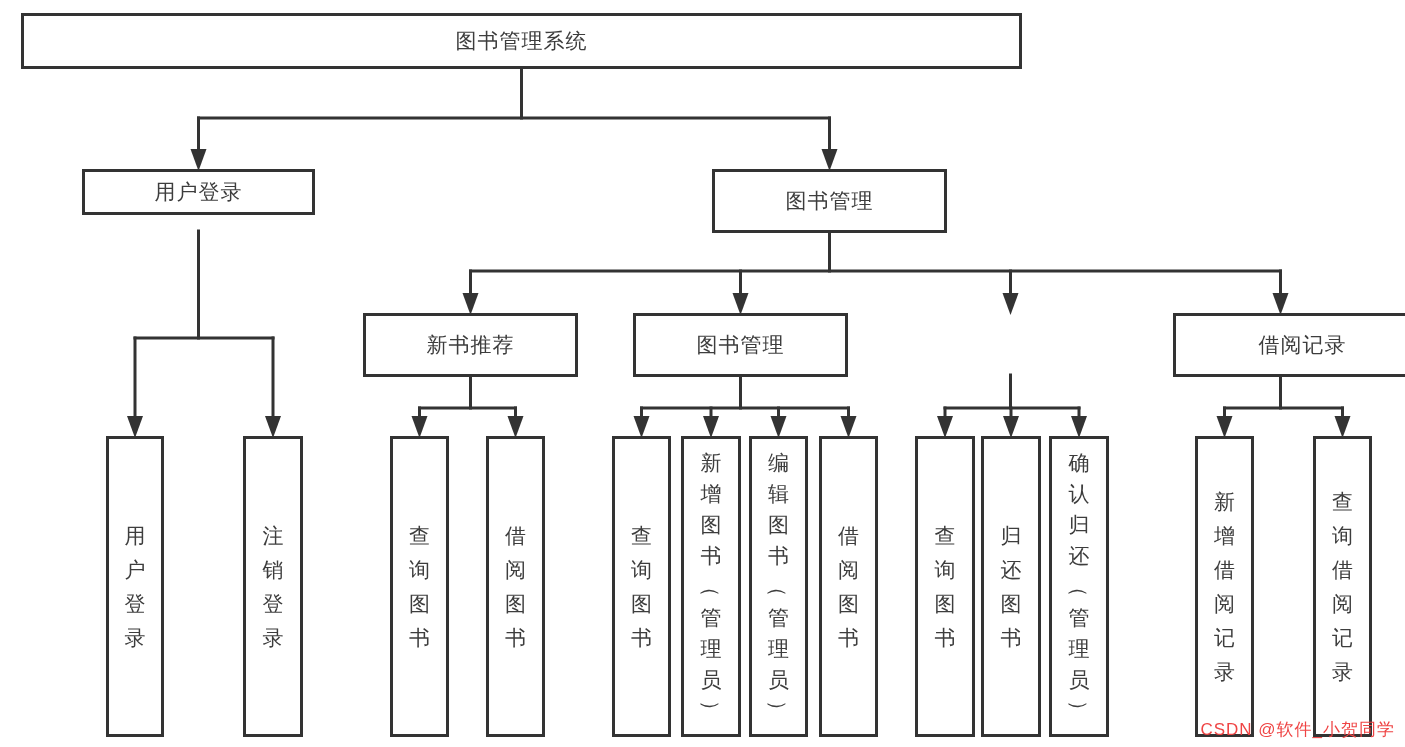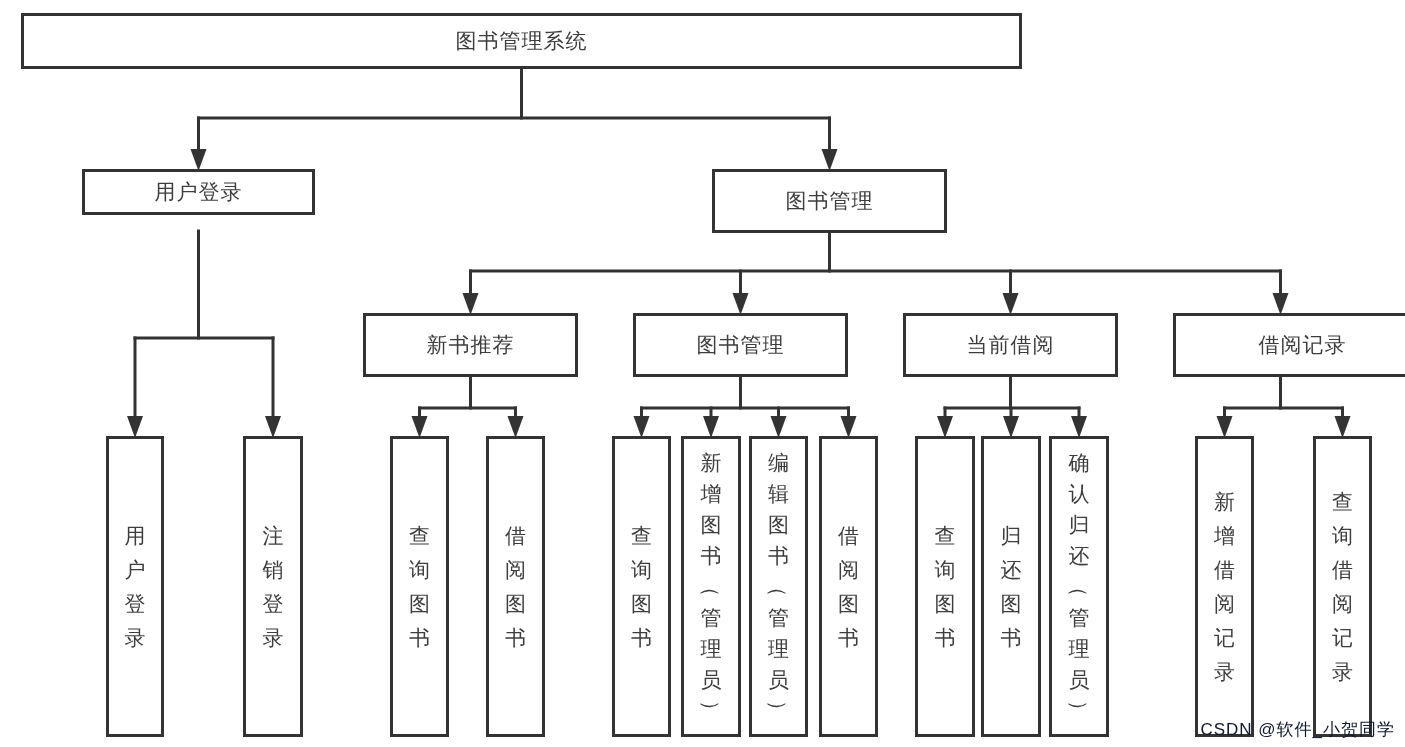--- a/index.html
+++ b/index.html
@@ -32,21 +32,21 @@
   #node-bb_add         {left:681px; top:436px; width:60px;  height:301px;}
   #node-bb_edit        {left:749px; top:436px; width:59px;  height:301px;}
   #node-bb_borrow      {left:819px; top:436px; width:59px;  height:301px;}
   #node-cb_query       {left:915px; top:436px; width:60px;  height:301px;}
   #node-cb_return      {left:981px; top:436px; width:60px;  height:301px;}
   #node-cb_confirm     {left:1049px;top:436px; width:60px;  height:301px;}
   #node-br_add         {left:1195px;top:436px; width:59px;  height:301px;}
   #node-br_query       {left:1313px;top:436px; width:59px;  height:301px;}
 
   .watermark{position:absolute;right:10px;bottom:6px;font-size:17px;
-             color:#0f172a;letter-spacing:1px;white-space:nowrap;}
+             color:#ef4444;letter-spacing:1px;white-space:nowrap;}
 </style>
 </head>
 <body>
 
 <div class="canvas">
 
   <svg id="connectors" viewBox="0 0 1405 747" xmlns="http://www.w3.org/2000/svg">
       <line x1="521.5" y1="67" x2="521.5" y2="118" stroke="#333333" stroke-width="3" stroke-linecap="square"></line>
       <line x1="198.5" y1="118" x2="829.5" y2="118" stroke="#333333" stroke-width="3" stroke-linecap="square"></line>
       <line x1="198.5" y1="118" x2="198.5" y2="149" stroke="#333333" stroke-width="3" stroke-linecap="square"></line>
@@ -99,21 +99,20 @@
       <polygon points="1216.5,416 1232.5,416 1224.5,438" fill="#333333"></polygon>
       <line x1="1342.5" y1="408" x2="1342.5" y2="416" stroke="#333333" stroke-width="3" stroke-linecap="square"></line>
       <polygon points="1334.5,416 1350.5,416 1342.5,438" fill="#333333"></polygon>
     </svg>
 
   <div class="node hbox" id="node-root">图书管理系统</div>
   <div class="node hbox" id="node-login">用户登录</div>
   <div class="node hbox" id="node-manage">图书管理</div>
   <div class="node hbox" id="node-new_book">新书推荐</div>
   <div class="node hbox" id="node-book_borrow">图书管理</div>
-  <div class="node hbox" id="node-current_borrow">当前借阅</div>
   <div class="node hbox" id="node-borrow_records">借阅记录</div>
 
   <div class="node vbox" id="node-leaf_user_login" style="--pitch: 34px;">
       <div class="ch">用</div>
       <div class="ch">户</div>
       <div class="ch">登</div>
       <div class="ch">录</div>
     </div>
   <div class="node vbox" id="node-leaf_logout" style="--pitch: 34px;">
       <div class="ch">注</div>

